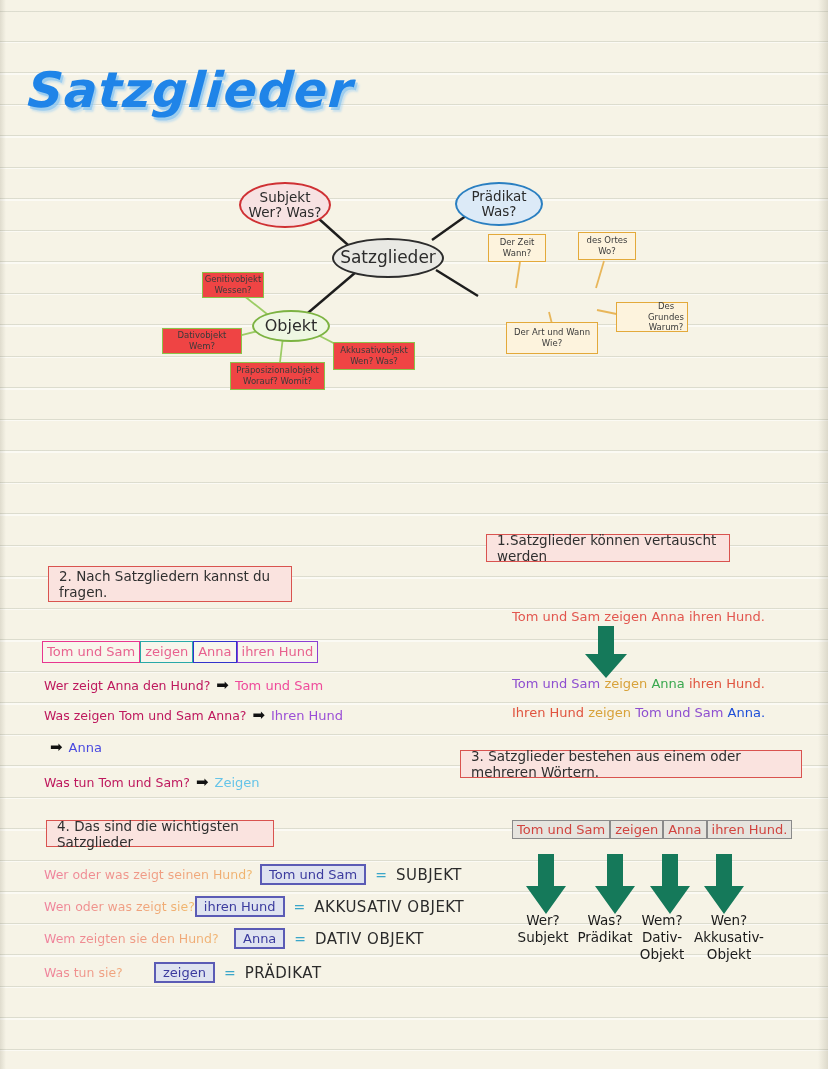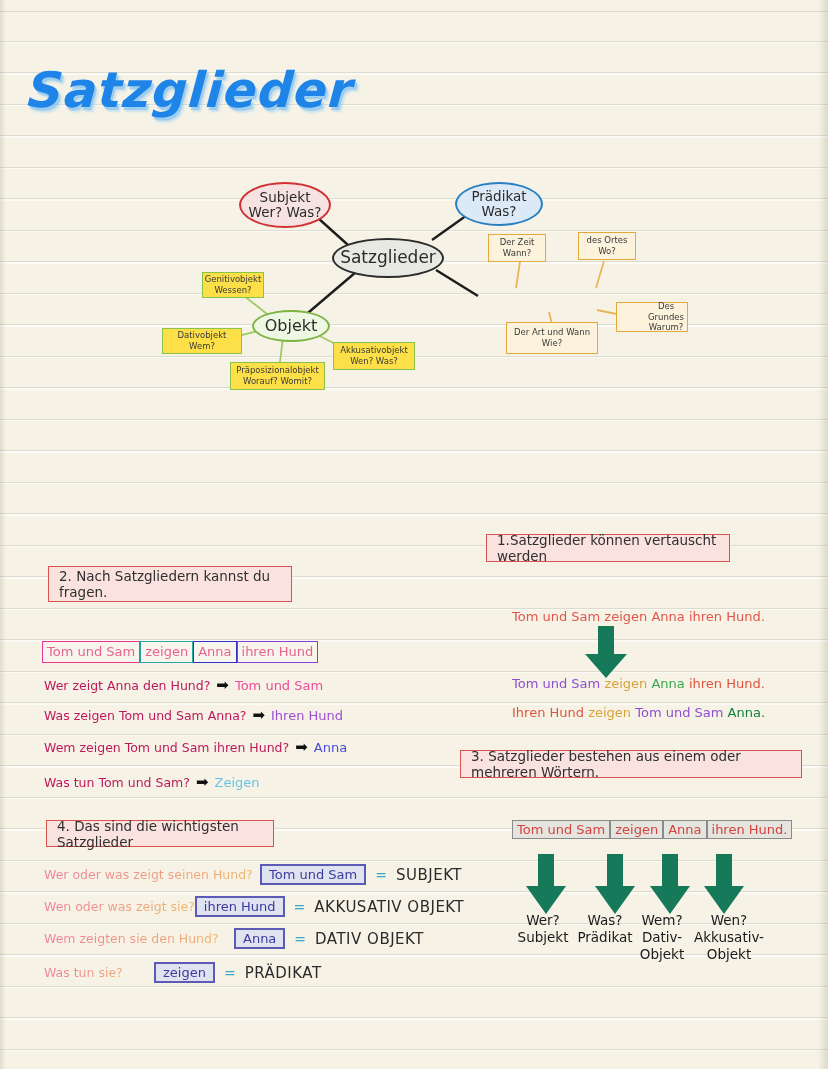--- a/index.html
+++ b/index.html
@@ -62,21 +62,21 @@
   .n-subjekt   { background:#f7e2e2; border:2px solid #cf3134; font-size:13.5px; }
   .n-center    { background:#e9e9e4; border:2px solid #2c2c2c; font-size:17px; }
   .n-praedikat { background:#dceaf7; border:2px solid #2a7fc1; font-size:13.5px; }
   .n-objekt    { background:#eef7e2; border:2px solid #7cb342; font-size:16px; }
   .n-adv       { background:#fdf2da; border:2px solid #e0a32e; font-size:14px; }
   .leaf {
     position:absolute; display:flex; flex-direction:column;
     align-items:center; justify-content:center; text-align:center;
     font-size: 8.5px; line-height:1.25; color:#3a3a3a;
   }
-  .leaf-green  { background:#fde047; border:1.5px solid #8bc34a; }
+  .leaf-green  { background:#ef4444; border:1.5px solid #8bc34a; }
   .leaf-orange { background:#fdf3dd; border:1.5px solid #e3a93a; }
 
   
   .redbox {
     position:absolute;
     background:#fae3df;
     border:1.6px solid #d9534f;
     color:#2f2f2f;
     font-size:13.5px;
     display:flex; align-items:center;
@@ -226,21 +226,21 @@
   <span style="color:#8e4fd0;">Tom und Sam</span>
   <span style="color:#d8a23a;">zeigen</span>
   <span style="color:#3aa84f;">Anna</span>
   <span style="color:#e0543f;">ihren Hund.</span>
 </div>
 
 <div class="rtext" style="left:512px; top:705px;">
   <span style="color:#e0543f;">Ihren Hund</span>
   <span style="color:#d8a23a;">zeigen</span>
   <span style="color:#8e4fd0;">Tom und Sam</span>
-  <span style="color:#15803d;">Anna.</span>
+  <span style="color:#1d4ed8;">Anna.</span>
 </div>
 
 <div class="redbox" style="left:48px; top:566px; width:244px; height:36px;">
   <span>2. Nach Satzgliedern kannst du fragen.</span>
 </div>
 
 <div class="chiprow" style="left:42px; top:641px;">
   <span class="chip c-tom">Tom und Sam</span>
   <span class="chip c-zei">zeigen</span>
   <span class="chip c-ann">Anna</span>
@@ -251,21 +251,20 @@
   <span class="q">Wer zeigt Anna den Hund?</span>
   <span class="arrow">➡</span>
   <span class="a" style="color:#ef4a9b;">Tom und Sam</span>
 </div>
 <div class="qa" style="left:44px; top:708px;">
   <span class="q">Was zeigen Tom und Sam Anna?</span>
   <span class="arrow">➡</span>
   <span class="a" style="color:#9b4fd6;">Ihren Hund</span>
 </div>
 <div class="qa" style="left:44px; top:740px;">
-  <span class="q">Wem zeigen Tom und Sam ihren Hund?</span>
   <span class="arrow">➡</span>
   <span class="a" style="color:#4a4ae0;">Anna</span>
 </div>
 <div class="qa" style="left:44px; top:775px;">
   <span class="q">Was tun Tom und Sam?</span>
   <span class="arrow">➡</span>
   <span class="a" style="color:#66c4e8;">Zeigen</span>
 </div>
 
 <div class="redbox" style="left:460px; top:750px; width:342px; height:28px;">

